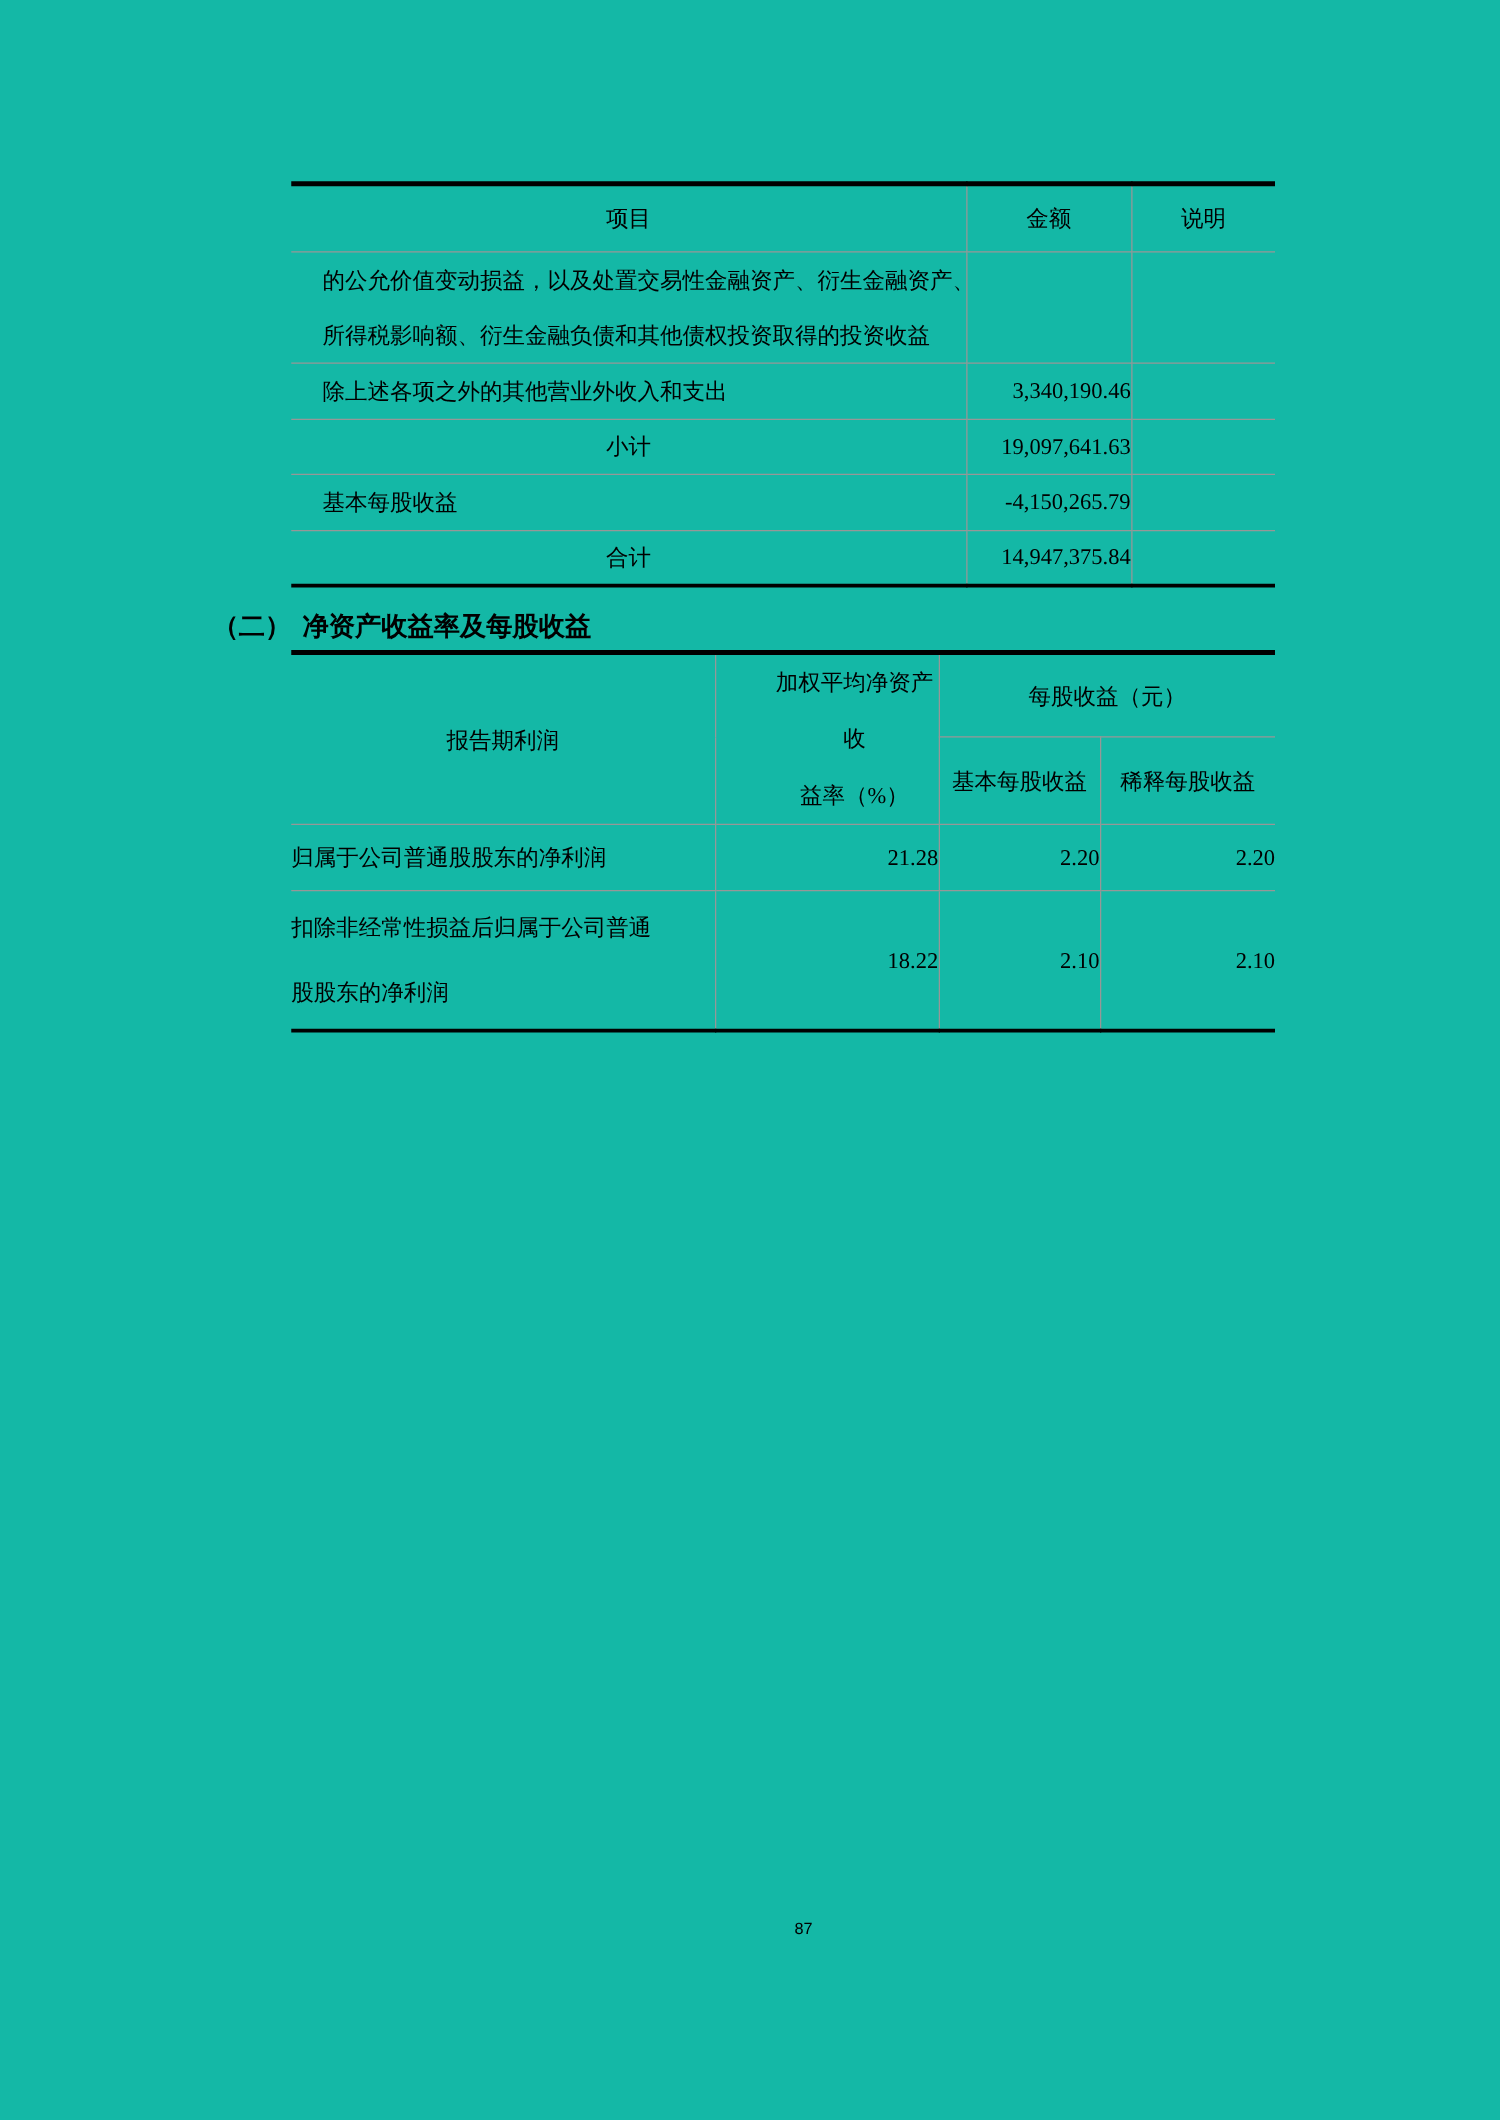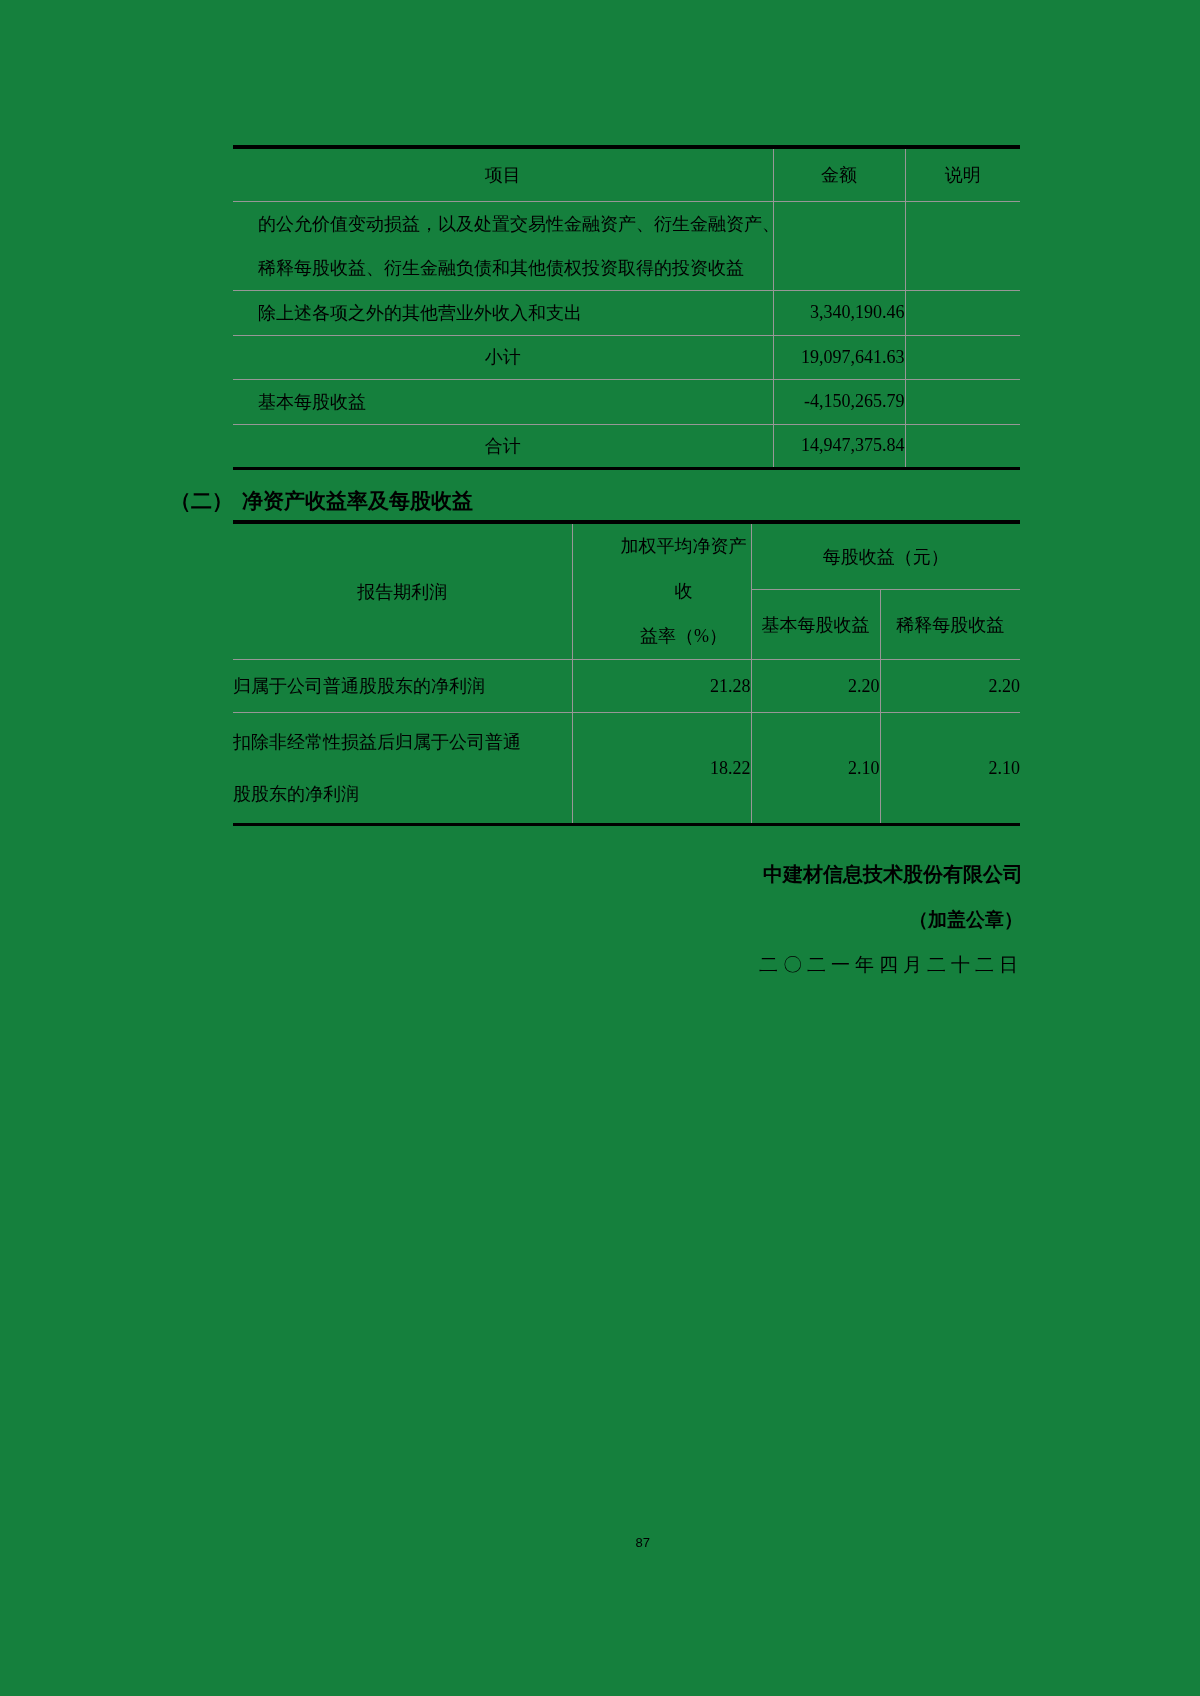--- a/index.html
+++ b/index.html
@@ -4,21 +4,21 @@
 <style>
   html, body {
     margin: 0;
     padding: 0;
     background: #ffffff;
   }
   .page {
     position: relative;
     width: 1200px;
     height: 1696px;
-    background: #15803d;
+    background: #14b8a6;
     color: #000000;
     font-family: "Liberation Serif", "DejaVu Serif", serif;
     overflow: hidden;
   }
 
   table.fin {
     border-collapse: collapse;
     table-layout: fixed;
     position: absolute;
     left: 233px;
@@ -101,21 +101,21 @@
     </colgroup>
     <tbody>
         <tr class="hdr">
       <td class="c vr">项目</td>
       <td class="c vr">金额</td>
       <td class="c">说明</td>
     </tr>
     <tr class="tall">
       <td class="item vr">
         <div class="ln">的公允价值变动损益，以及处置交易性金融资产、衍生金融资产、</div>
-        <div class="ln">稀释每股收益、衍生金融负债和其他债权投资取得的投资收益</div>
+        <div class="ln">所得税影响额、衍生金融负债和其他债权投资取得的投资收益</div>
       </td>
       <td class="num vr"></td>
       <td></td>
     </tr>
     <tr class="std">
       <td class="item vr">
         <div class="ln">除上述各项之外的其他营业外收入和支出</div>
       </td>
       <td class="num vr">3,340,190.46</td>
       <td></td>
@@ -177,21 +177,16 @@
         <div class="ln">扣除非经常性损益后归属于公司普通</div>
         <div class="ln">股股东的净利润</div>
       </td>
       <td class="num vr">18.22</td>
       <td class="num vr">2.10</td>
       <td class="num">2.10</td>
     </tr>
   </tbody>
     </table>
 
-  <div class="signature">
-    <div class="company">中建材信息技术股份有限公司</div>
-    <div class="seal">（加盖公章）</div>
-    <div class="date">二〇二一年四月二十二日</div>
-  </div>
 
   <div class="page-number">87</div>
 
 </div>
 
 </body></html>

